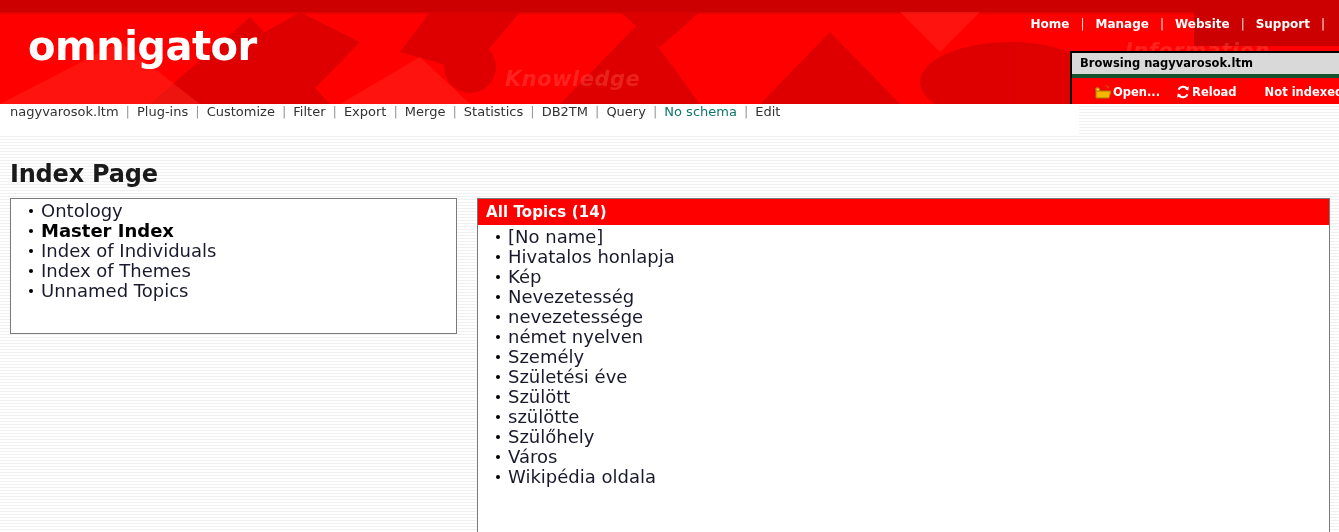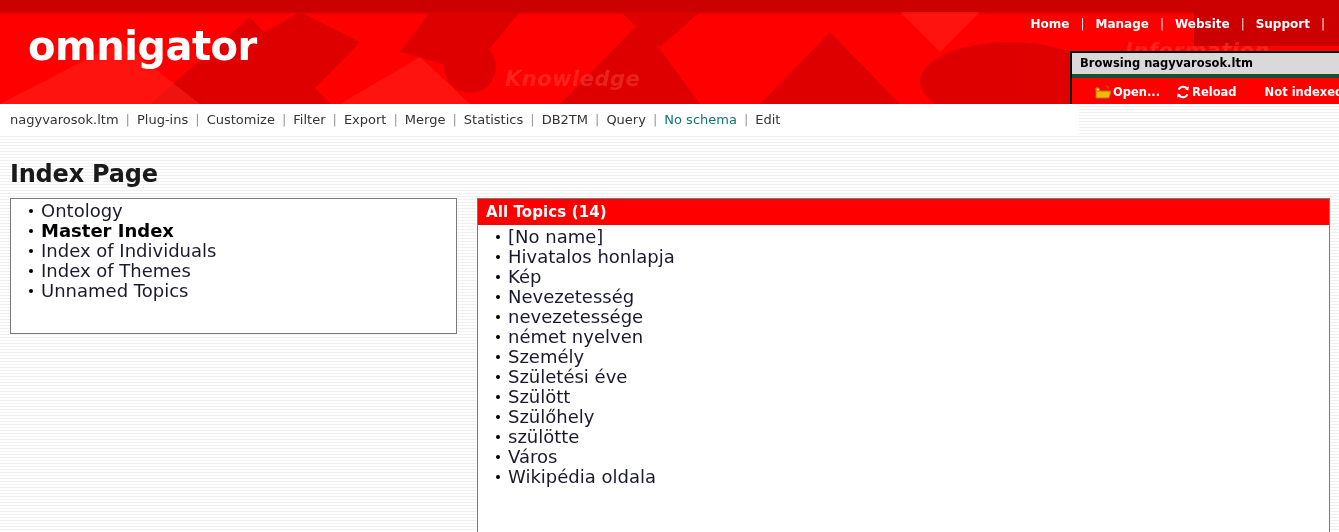--- a/index.html
+++ b/index.html
@@ -164,21 +164,21 @@
   }
   .icon-svg { display: block; }
 
   
   .menubar {
     position: relative;
     width: 1079px;
     height: 30px;
     background: #ffffff;
     display: flex;
-    align-items: center;
+    align-items: flex-start;
     padding-left: 10px;
     box-sizing: border-box;
   }
   .menubar a {
     color: #333333;
     font-size: 13px;
     text-decoration: none;
     white-space: nowrap;
   }
   .menubar a.current {
@@ -390,22 +390,22 @@
         <ul>
           <li><a href="#">[No name]</a></li>
           <li><a href="#">Hivatalos honlapja</a></li>
           <li><a href="#">Kép</a></li>
           <li><a href="#">Nevezetesség</a></li>
           <li><a href="#">nevezetessége</a></li>
           <li><a href="#">német nyelven</a></li>
           <li><a href="#">Személy</a></li>
           <li><a href="#">Születési éve</a></li>
           <li><a href="#">Szülött</a></li>
+          <li><a href="#">szülötte</a></li>
           <li><a href="#">Szülőhely</a></li>
-          <li><a href="#">szülötte</a></li>
           <li><a href="#">Város</a></li>
           <li><a href="#">Wikipédia oldala</a></li>
         </ul>
       </div>
     </div>
 
   </div>
 </div>
 
 </body></html>

